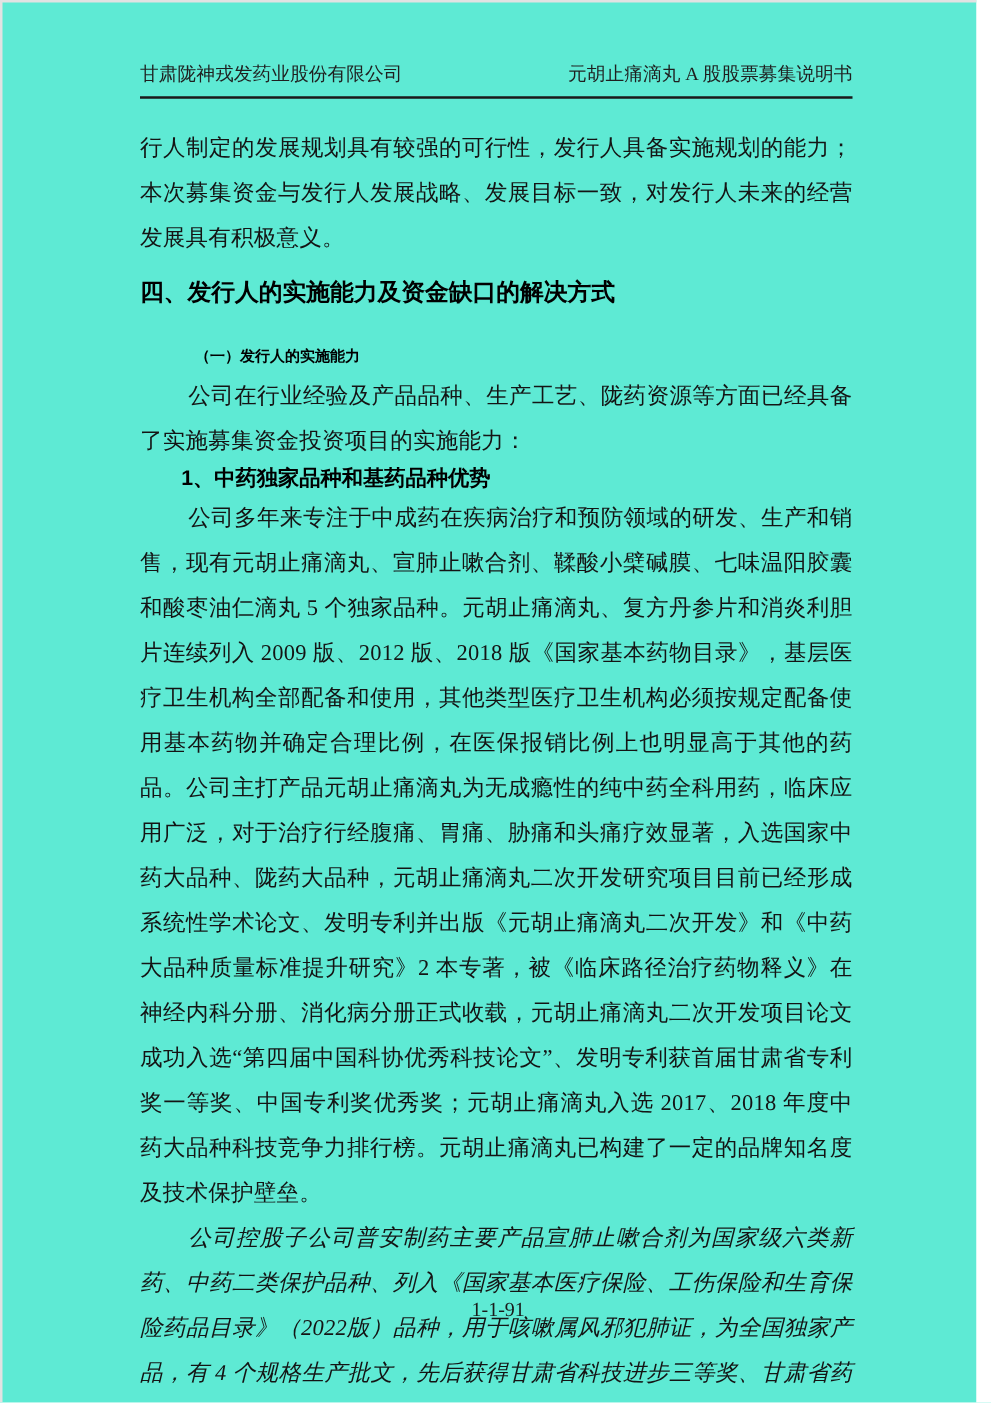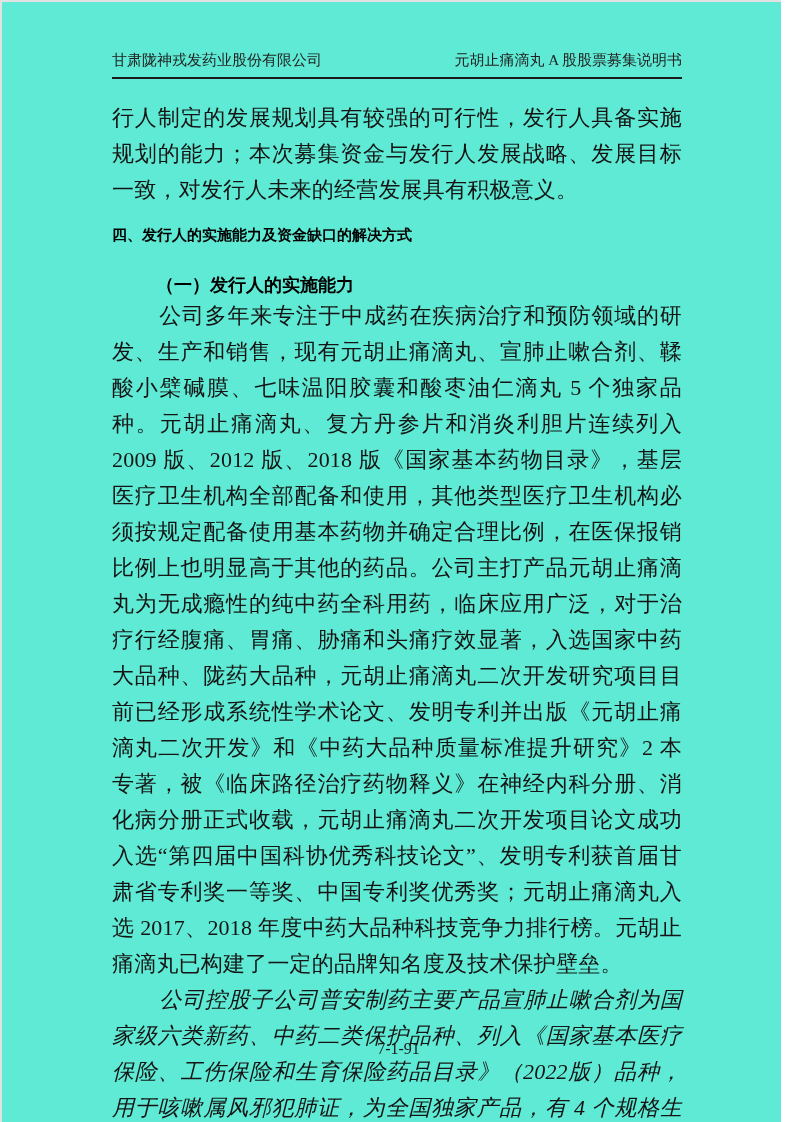--- a/index.html
+++ b/index.html
@@ -34,41 +34,41 @@
     color: #1f1f1f;
   }
   .content {
     position: absolute;
     top: 98px;
     left: 110px;
     width: 570px;
   }
   .content p {
     margin: 0;
-    font-size: 22px;
+    font-size: 18px;
     line-height: 36px;
     text-align: justify;
     letter-spacing: 0.2px;
   }
   .content p.indent {
     text-indent: 2.15em;
   }
   .h-level1 {
     margin: 12px 0 0 0;
     font-family: "Liberation Sans", "DejaVu Sans", sans-serif;
     font-weight: 700;
-    font-size: 15px;
+    font-size: 19px;
     line-height: 30px;
     color: #000000;
   }
   .h-level2 {
     margin: 22px 0 0 44px;
     font-family: "Liberation Sans", "DejaVu Sans", sans-serif;
     font-weight: 700;
-    font-size: 18px;
+    font-size: 12px;
     line-height: 26px;
     color: #000000;
   }
   .h-level3 {
     margin: 0 0 0 33px;
     font-family: "Liberation Sans", "DejaVu Sans", sans-serif;
     font-weight: 700;
     font-size: 17px;
     line-height: 26px;
     color: #000000;
@@ -99,25 +99,27 @@
   </div>
 
   <div class="content">
 
     <p class="p-cont">行人制定的发展规划具有较强的可行性，发行人具备实施规划的能力；本次募集资金与发行人发展战略、发展目标一致，对发行人未来的经营发展具有积极意义。</p>
 
     <h1 class="h-level1">四、发行人的实施能力及资金缺口的解决方式</h1>
 
     <h2 class="h-level2">（一）发行人的实施能力</h2>
 
+    <p class="indent p-intro">公司在行业经验及产品品种、生产工艺、陇药资源等方面已经具备了实施募集资金投资项目的实施能力：</p>
 
+    <h3 class="h-level3">1、中药独家品种和基药品种优势</h3>
 
     <p class="indent p-main">公司多年来专注于中成药在疾病治疗和预防领域的研发、生产和销售，现有元胡止痛滴丸、宣肺止嗽合剂、鞣酸小檗碱膜、七味温阳胶囊和酸枣油仁滴丸 5 个独家品种。元胡止痛滴丸、复方丹参片和消炎利胆片连续列入 2009 版、2012 版、2018 版《国家基本药物目录》，基层医疗卫生机构全部配备和使用，其他类型医疗卫生机构必须按规定配备使用基本药物并确定合理比例，在医保报销比例上也明显高于其他的药品。公司主打产品元胡止痛滴丸为无成瘾性的纯中药全科用药，临床应用广泛，对于治疗行经腹痛、胃痛、胁痛和头痛疗效显著，入选国家中药大品种、陇药大品种，元胡止痛滴丸二次开发研究项目目前已经形成系统性学术论文、发明专利并出版《元胡止痛滴丸二次开发》和《中药大品种质量标准提升研究》2 本专著，被《临床路径治疗药物释义》在神经内科分册、消化病分册正式收载，元胡止痛滴丸二次开发项目论文成功入选“第四届中国科协优秀科技论文”、发明专利获首届甘肃省专利奖一等奖、中国专利奖优秀奖；元胡止痛滴丸入选 2017、2018 年度中药大品种科技竞争力排行榜。元胡止痛滴丸已构建了一定的品牌知名度及技术保护壁垒。</p>
 
     <p class="indent p-sub">公司控股子公司普安制药主要产品宣肺止嗽合剂为国家级六类新药、中药二类保护品种、列入《国家基本医疗保险、工伤保险和生育保险药品目录》（2022版）品种，用于咳嗽属风邪犯肺证，为全国独家产品，有 4 个规格生产批文，先后获得甘肃省科技进步三等奖、甘肃省药学会发展奖三等奖、甘肃省新产品新技术奖等奖项。</p>
 
   </div>
 
   <div class="page-footer">
-    <span>7-1-91</span>
+    <span>1-1-91</span>
   </div>
 
 </div>
 
 </body></html>

